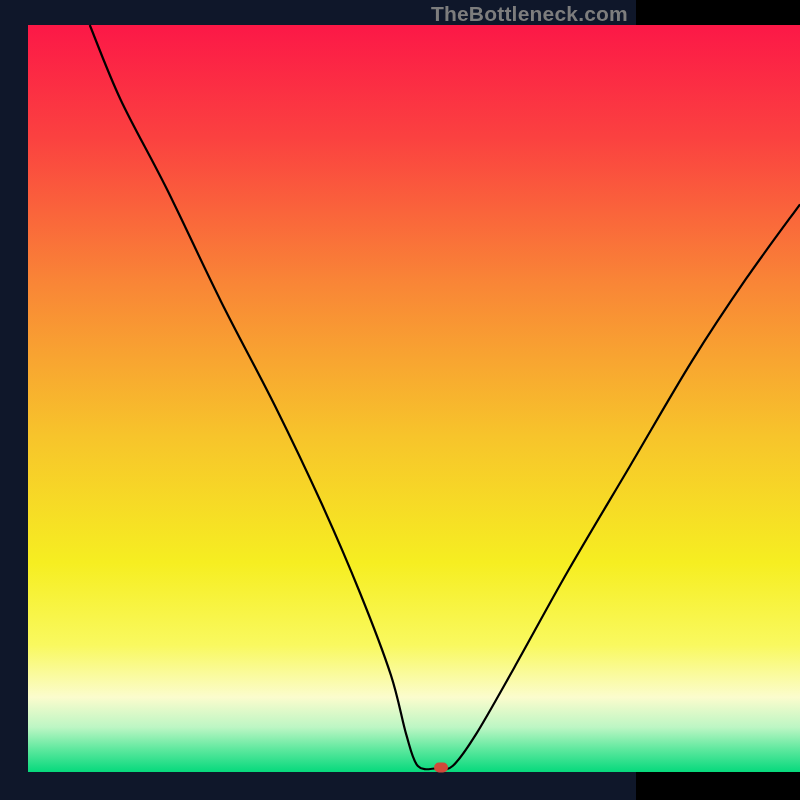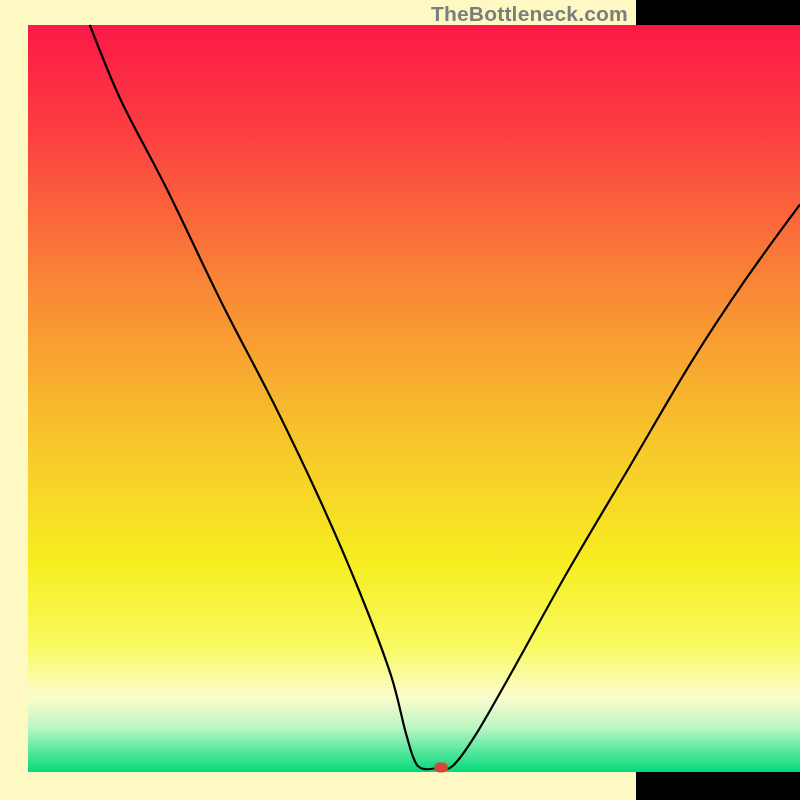--- a/index.html
+++ b/index.html
@@ -8,21 +8,21 @@
     width: 800px;
     height: 800px;
     background: #000;
     font-family: Arial, Helvetica, sans-serif;
     overflow: hidden;
   }
   .frame {
     position: relative;
     width: 636px;
     height: 800px;
-    background: #fef9c3;
+    background: #0f172a;
   }
   .watermark {
     position: absolute;
     top: 2px;
     right: 8px;
     color: #7d7d7d;
     font-size: 21px;
     font-weight: 600;
     letter-spacing: 0.2px;
     z-index: 2;

